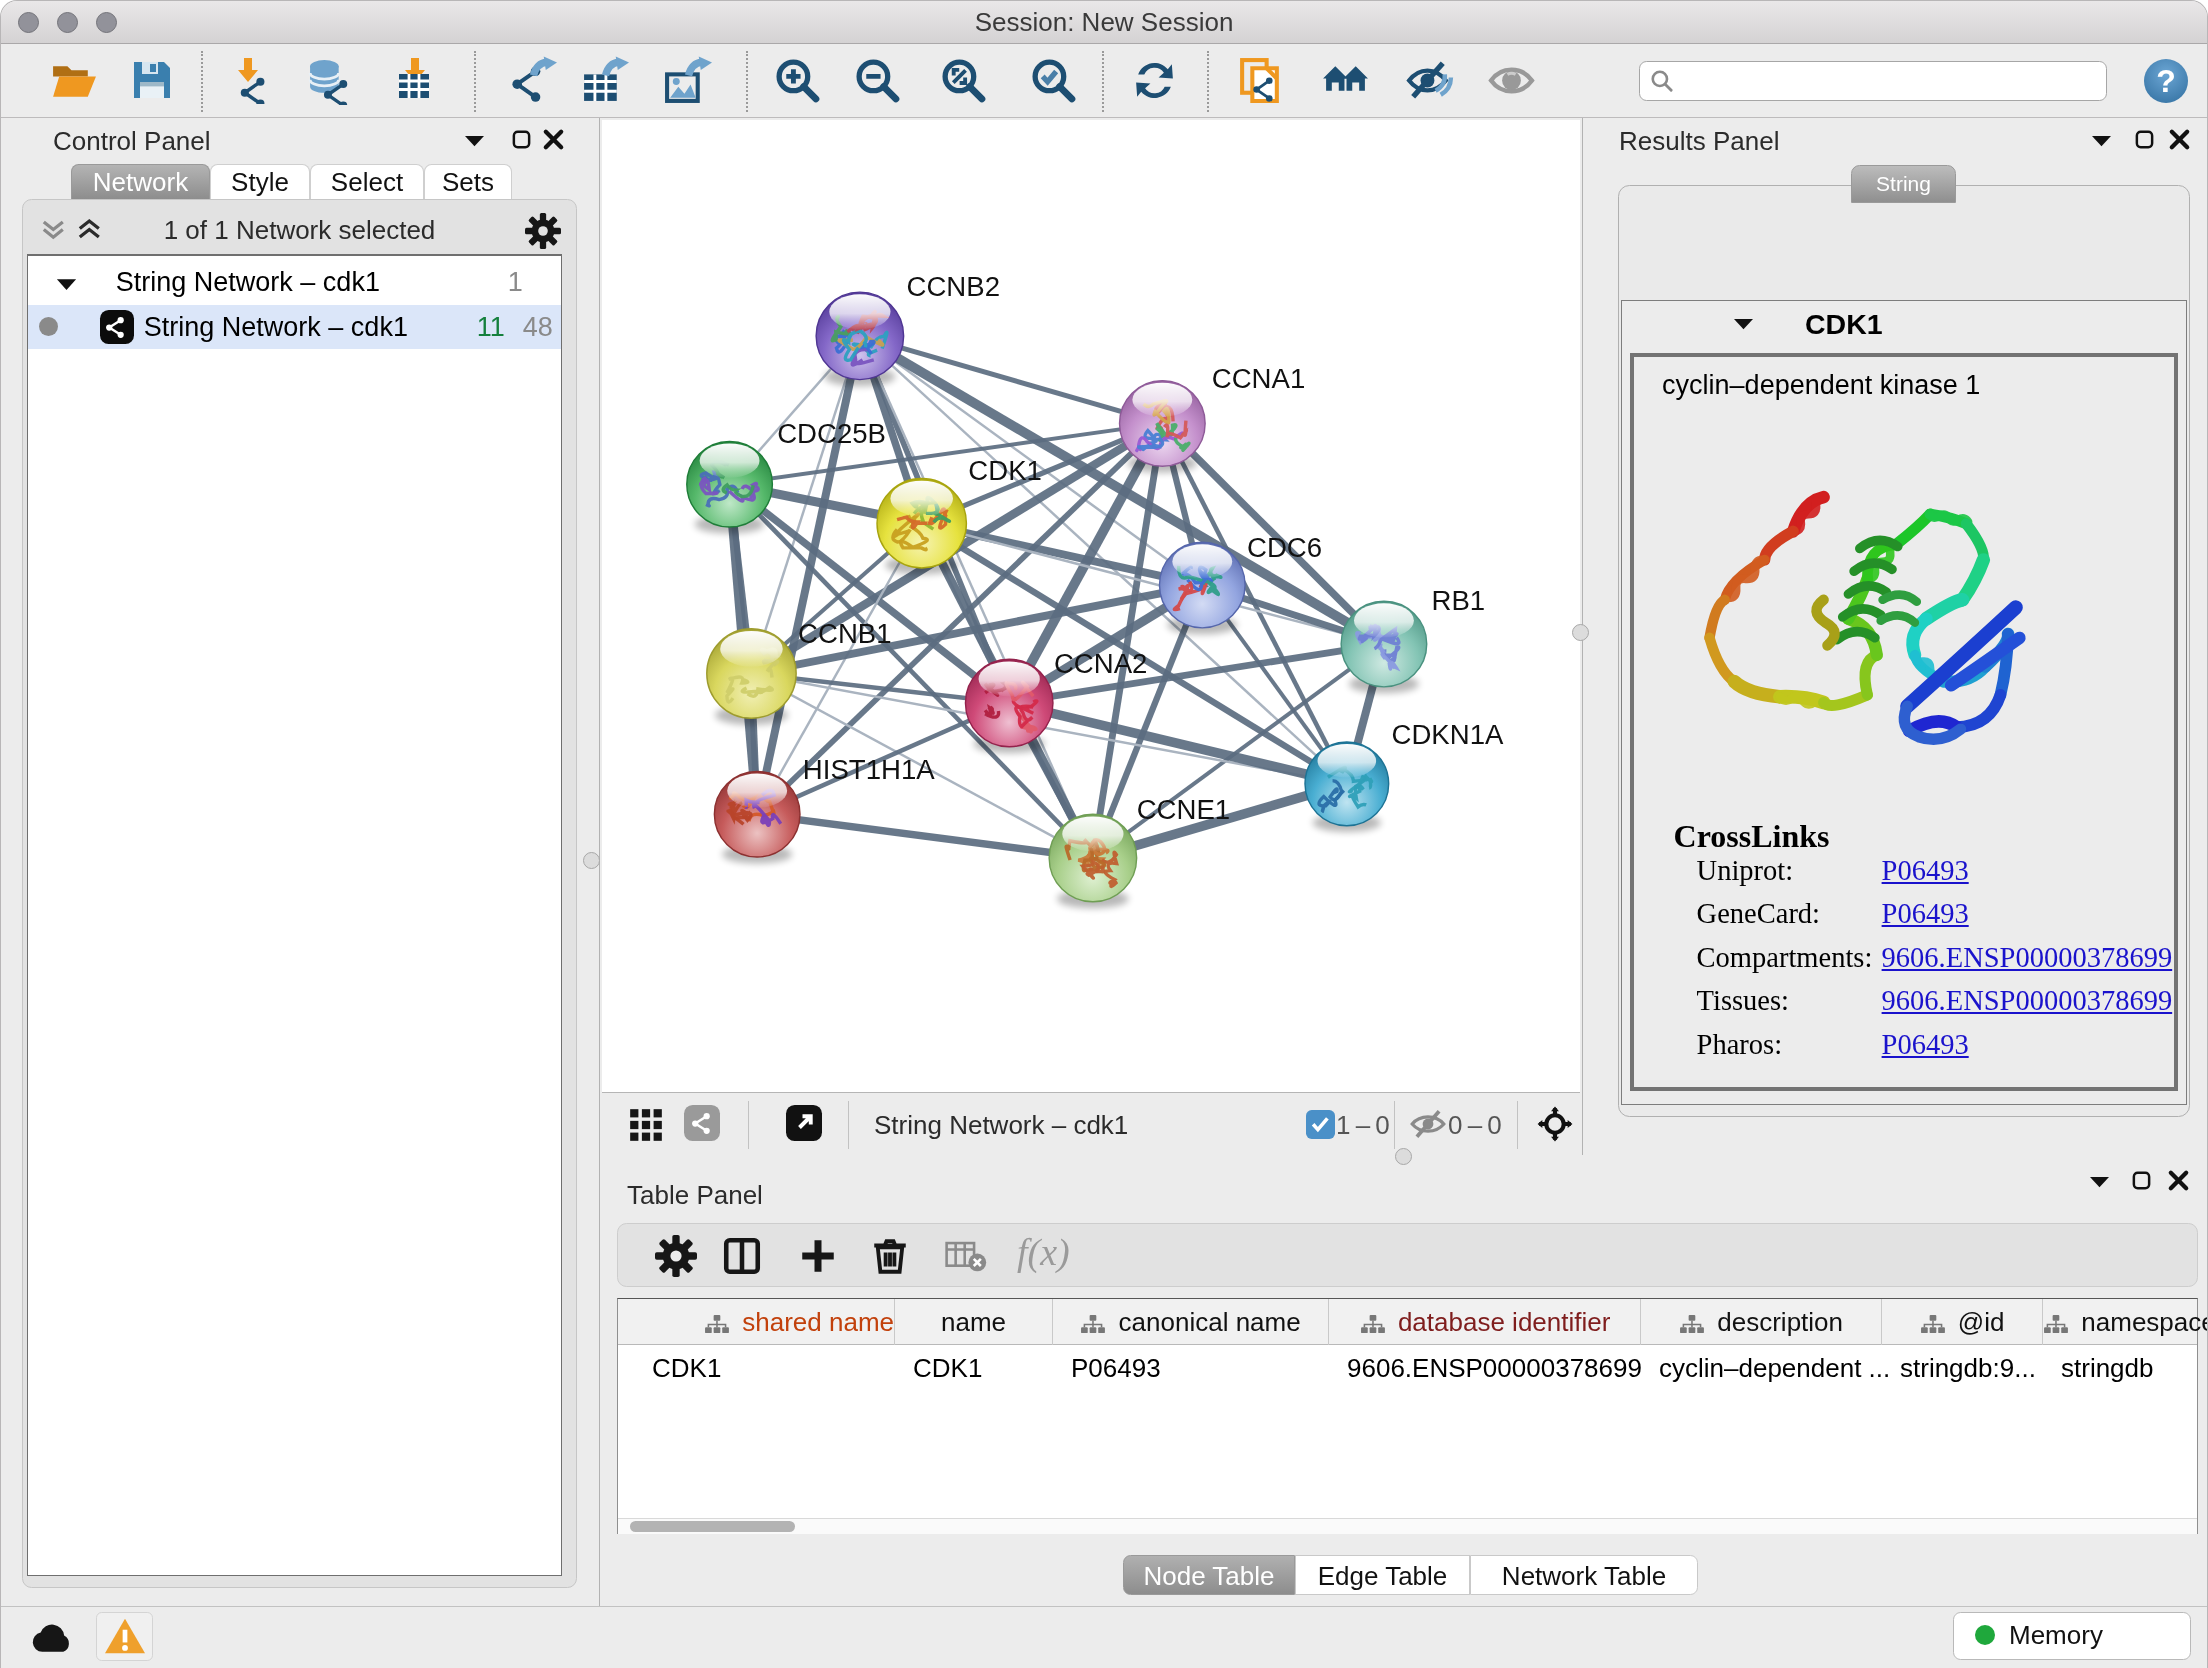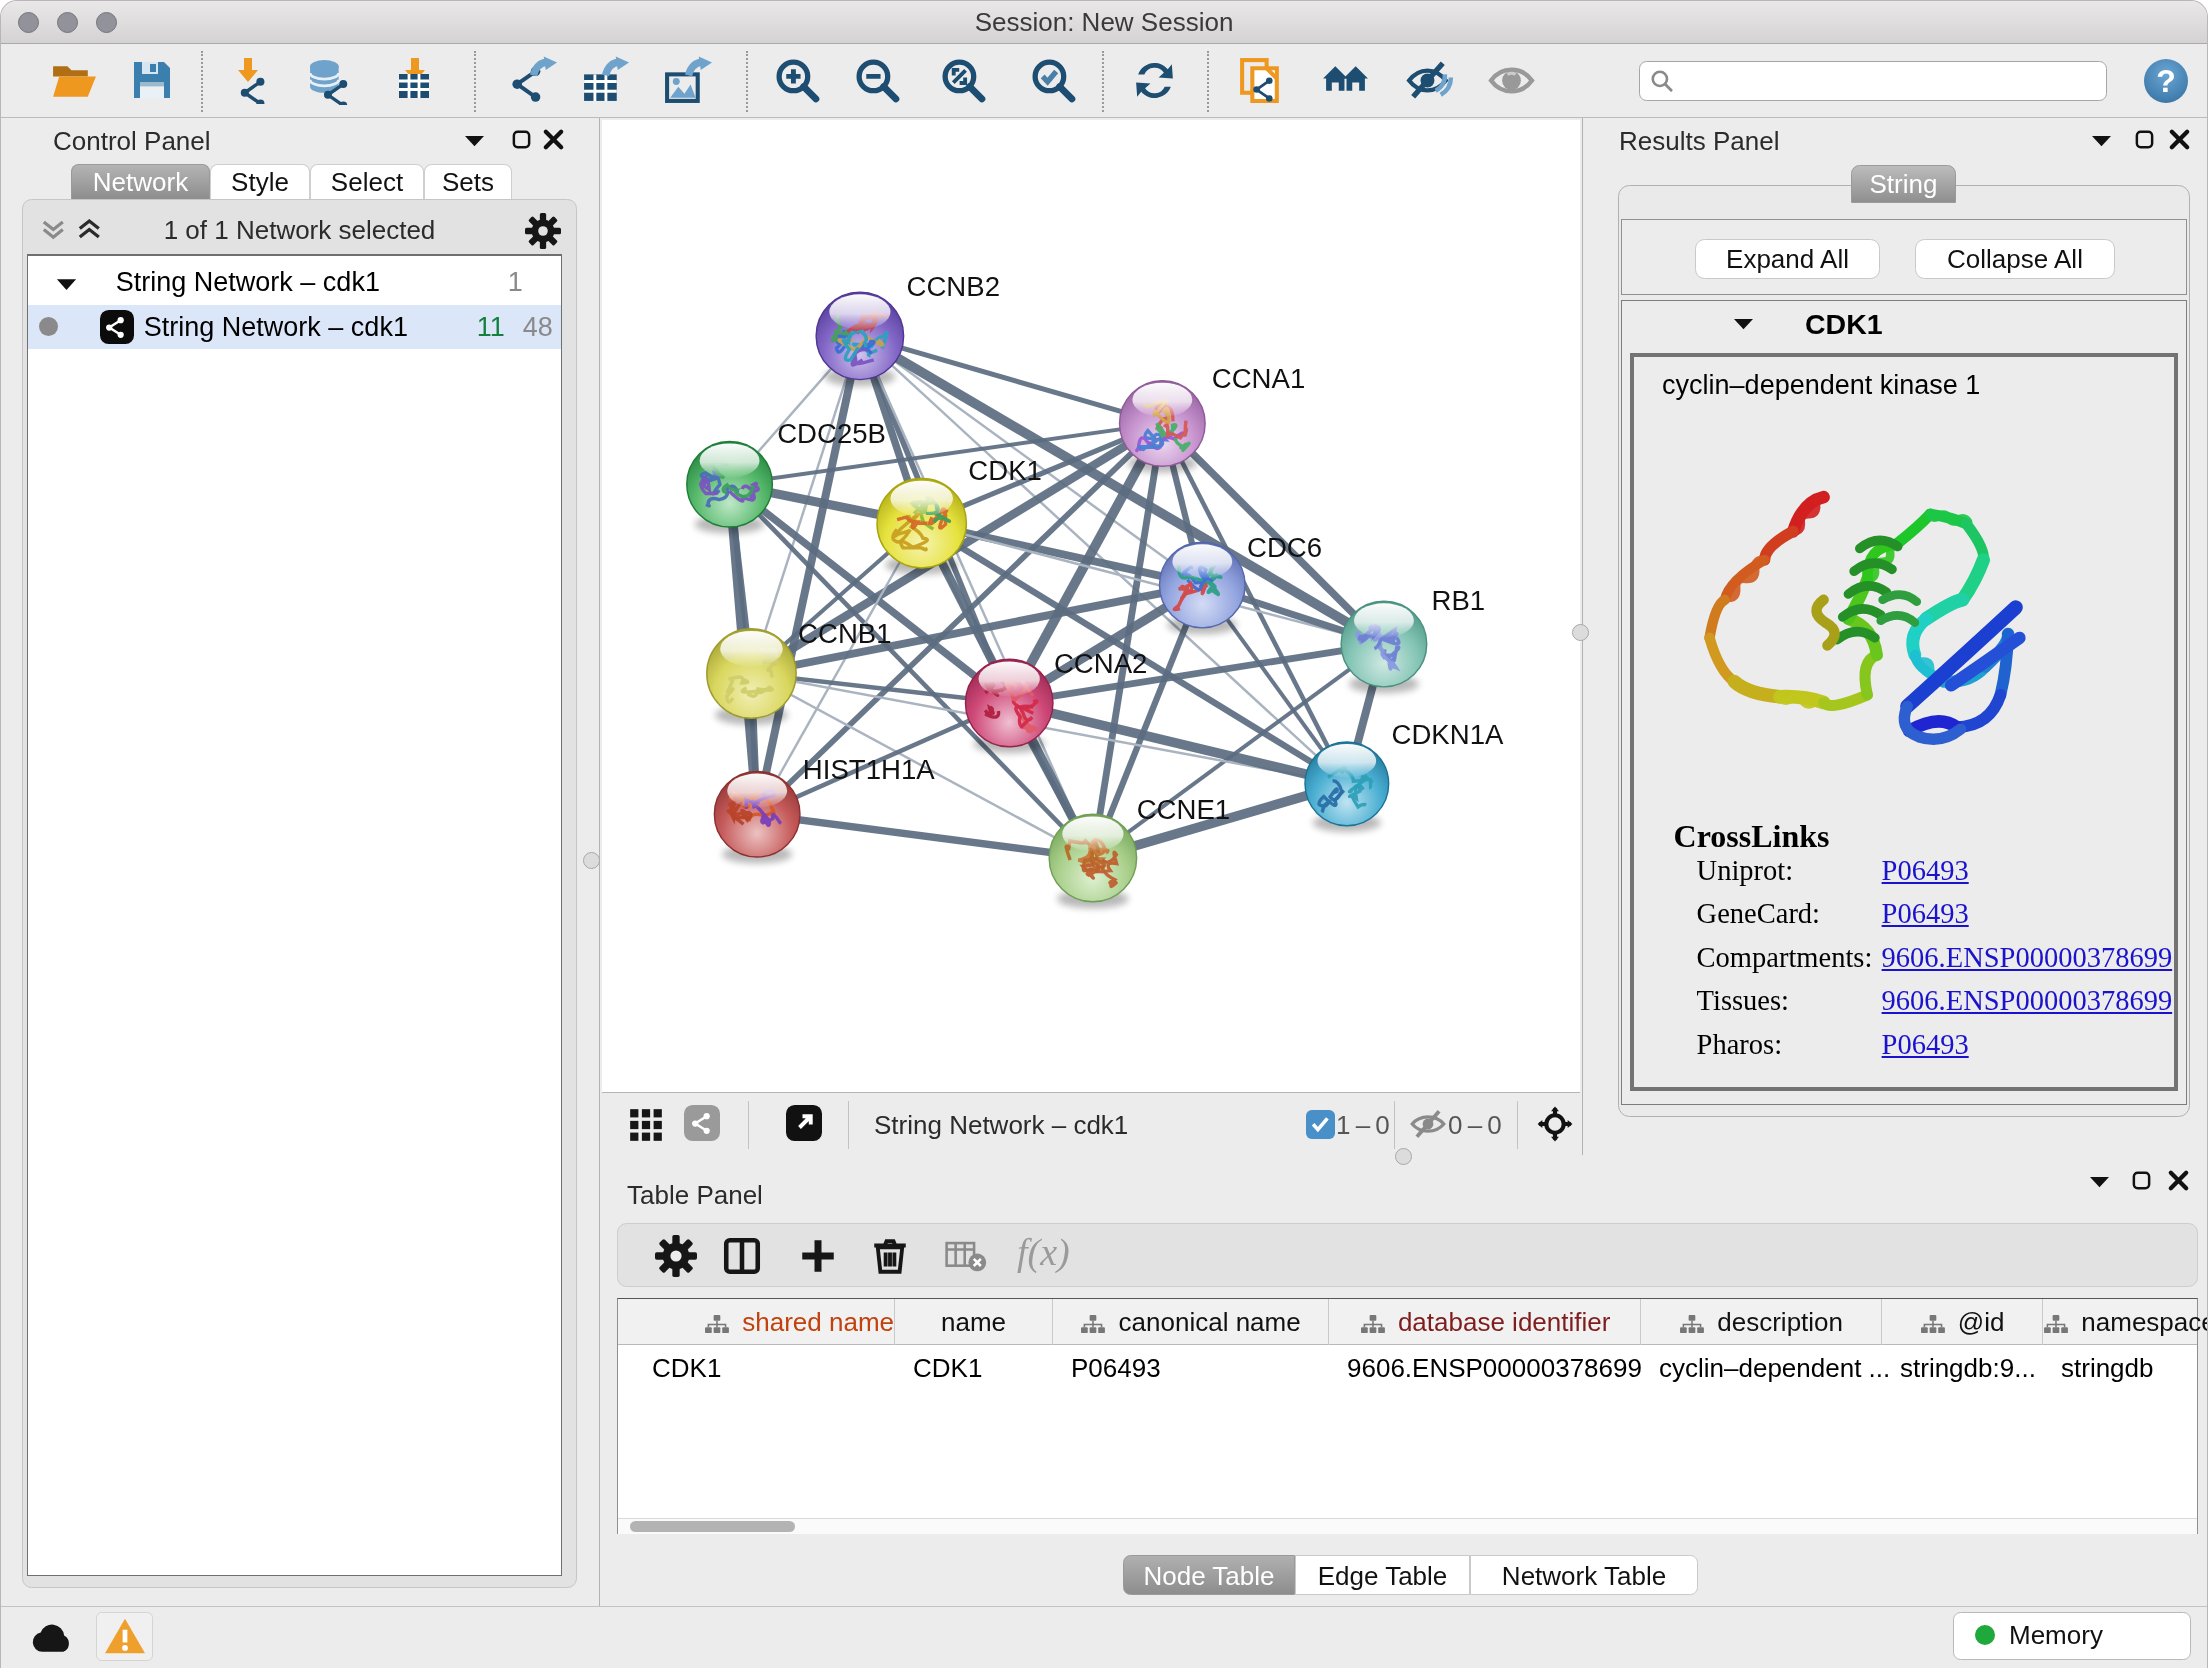--- a/index.html
+++ b/index.html
@@ -543,25 +543,21 @@
    <div class="abs" style="left:507px;top:15px"><svg width="23" height="13.3" viewBox="0 0 24 14">
           <path d="M2 2 h20 l-10 11z" fill="#111"></path>
         </svg></div>
    <div class="abs" style="left:551px;top:10.5px"><svg width="21" height="21" viewBox="0 0 22 22">
           <rect x="3" y="3" width="16" height="16" rx="4" fill="none" stroke="#111" stroke-width="2.6"></rect>
         </svg></div>
    <div class="abs" style="left:585px;top:9.5px"><svg width="23" height="23" viewBox="0 0 24 24">
           <path d="M4 4 L20 20 M20 4 L4 20" stroke="#111" stroke-width="4.5" stroke-linecap="round"></path>
         </svg></div>
    <div class="abs" style="left:35px;top:67px;width:572px;height:932px;background:#eaeaea;border:1px solid #b0b0b0;border-radius:11.4px"></div>
-   <div class="abs" style="left:268px;top:47px;width:105px;height:38px;background:linear-gradient(#bcbcbc,#8f8f8f);border:1px solid #9a9a9a;border-radius:8.6px 8.6px 0 0;color:#fff;text-align:center;font-size:26px;line-height:36px">String</div>
-   <div class="abs" style="left:38px;top:101px;width:566px;height:76px;background:#ececec;border:1.9px solid #909090">
-     <div class="btab abs" style="left:73px;top:19px;width:185px;border-radius:9.5px;line-height:38px">Expand All</div>
-     <div class="btab abs" style="left:293px;top:19px;width:200px;border-radius:9.5px;line-height:38px">Collapse All</div>
-   </div>
+   <div class="abs" style="left:268px;top:47px;width:105px;height:38px;background:linear-gradient(#bcbcbc,#8f8f8f);border:1px solid #9a9a9a;border-radius:8.6px 8.6px 0 0;color:#fff;text-align:center;font-size:21px;line-height:36px">String</div>
    <div class="abs" style="left:38px;top:182px;width:566px;height:805px;background:#ececec;border:1.9px solid #7d7d7d">
      <div class="abs" style="left:110px;top:15px"><svg width="23" height="13.3" viewBox="0 0 24 14">
             <path d="M2 2 h20 l-10 11z" fill="#111"></path>
           </svg></div>
      <div class="abs" style="left:183px;top:6.7px;font-size:28.5px;font-weight:bold">CDK1</div>
      <div class="abs" style="left:7.6px;top:52px;width:548px;height:738px;background:#ececec;border:4px solid #737373">
        <div class="abs" style="left:28.5px;top:13.3px;font-size:27px">cyclin–dependent kinase 1</div>
        <div class="abs" style="left:47px;top:100px"><svg width="348" height="297" viewBox="0 0 366 312">
               <g fill="none" stroke-linecap="round" stroke-linejoin="round">
                 <path d="M150 42 Q128 47 118 78" stroke="#d11f1f" stroke-width="13.1"></path>

